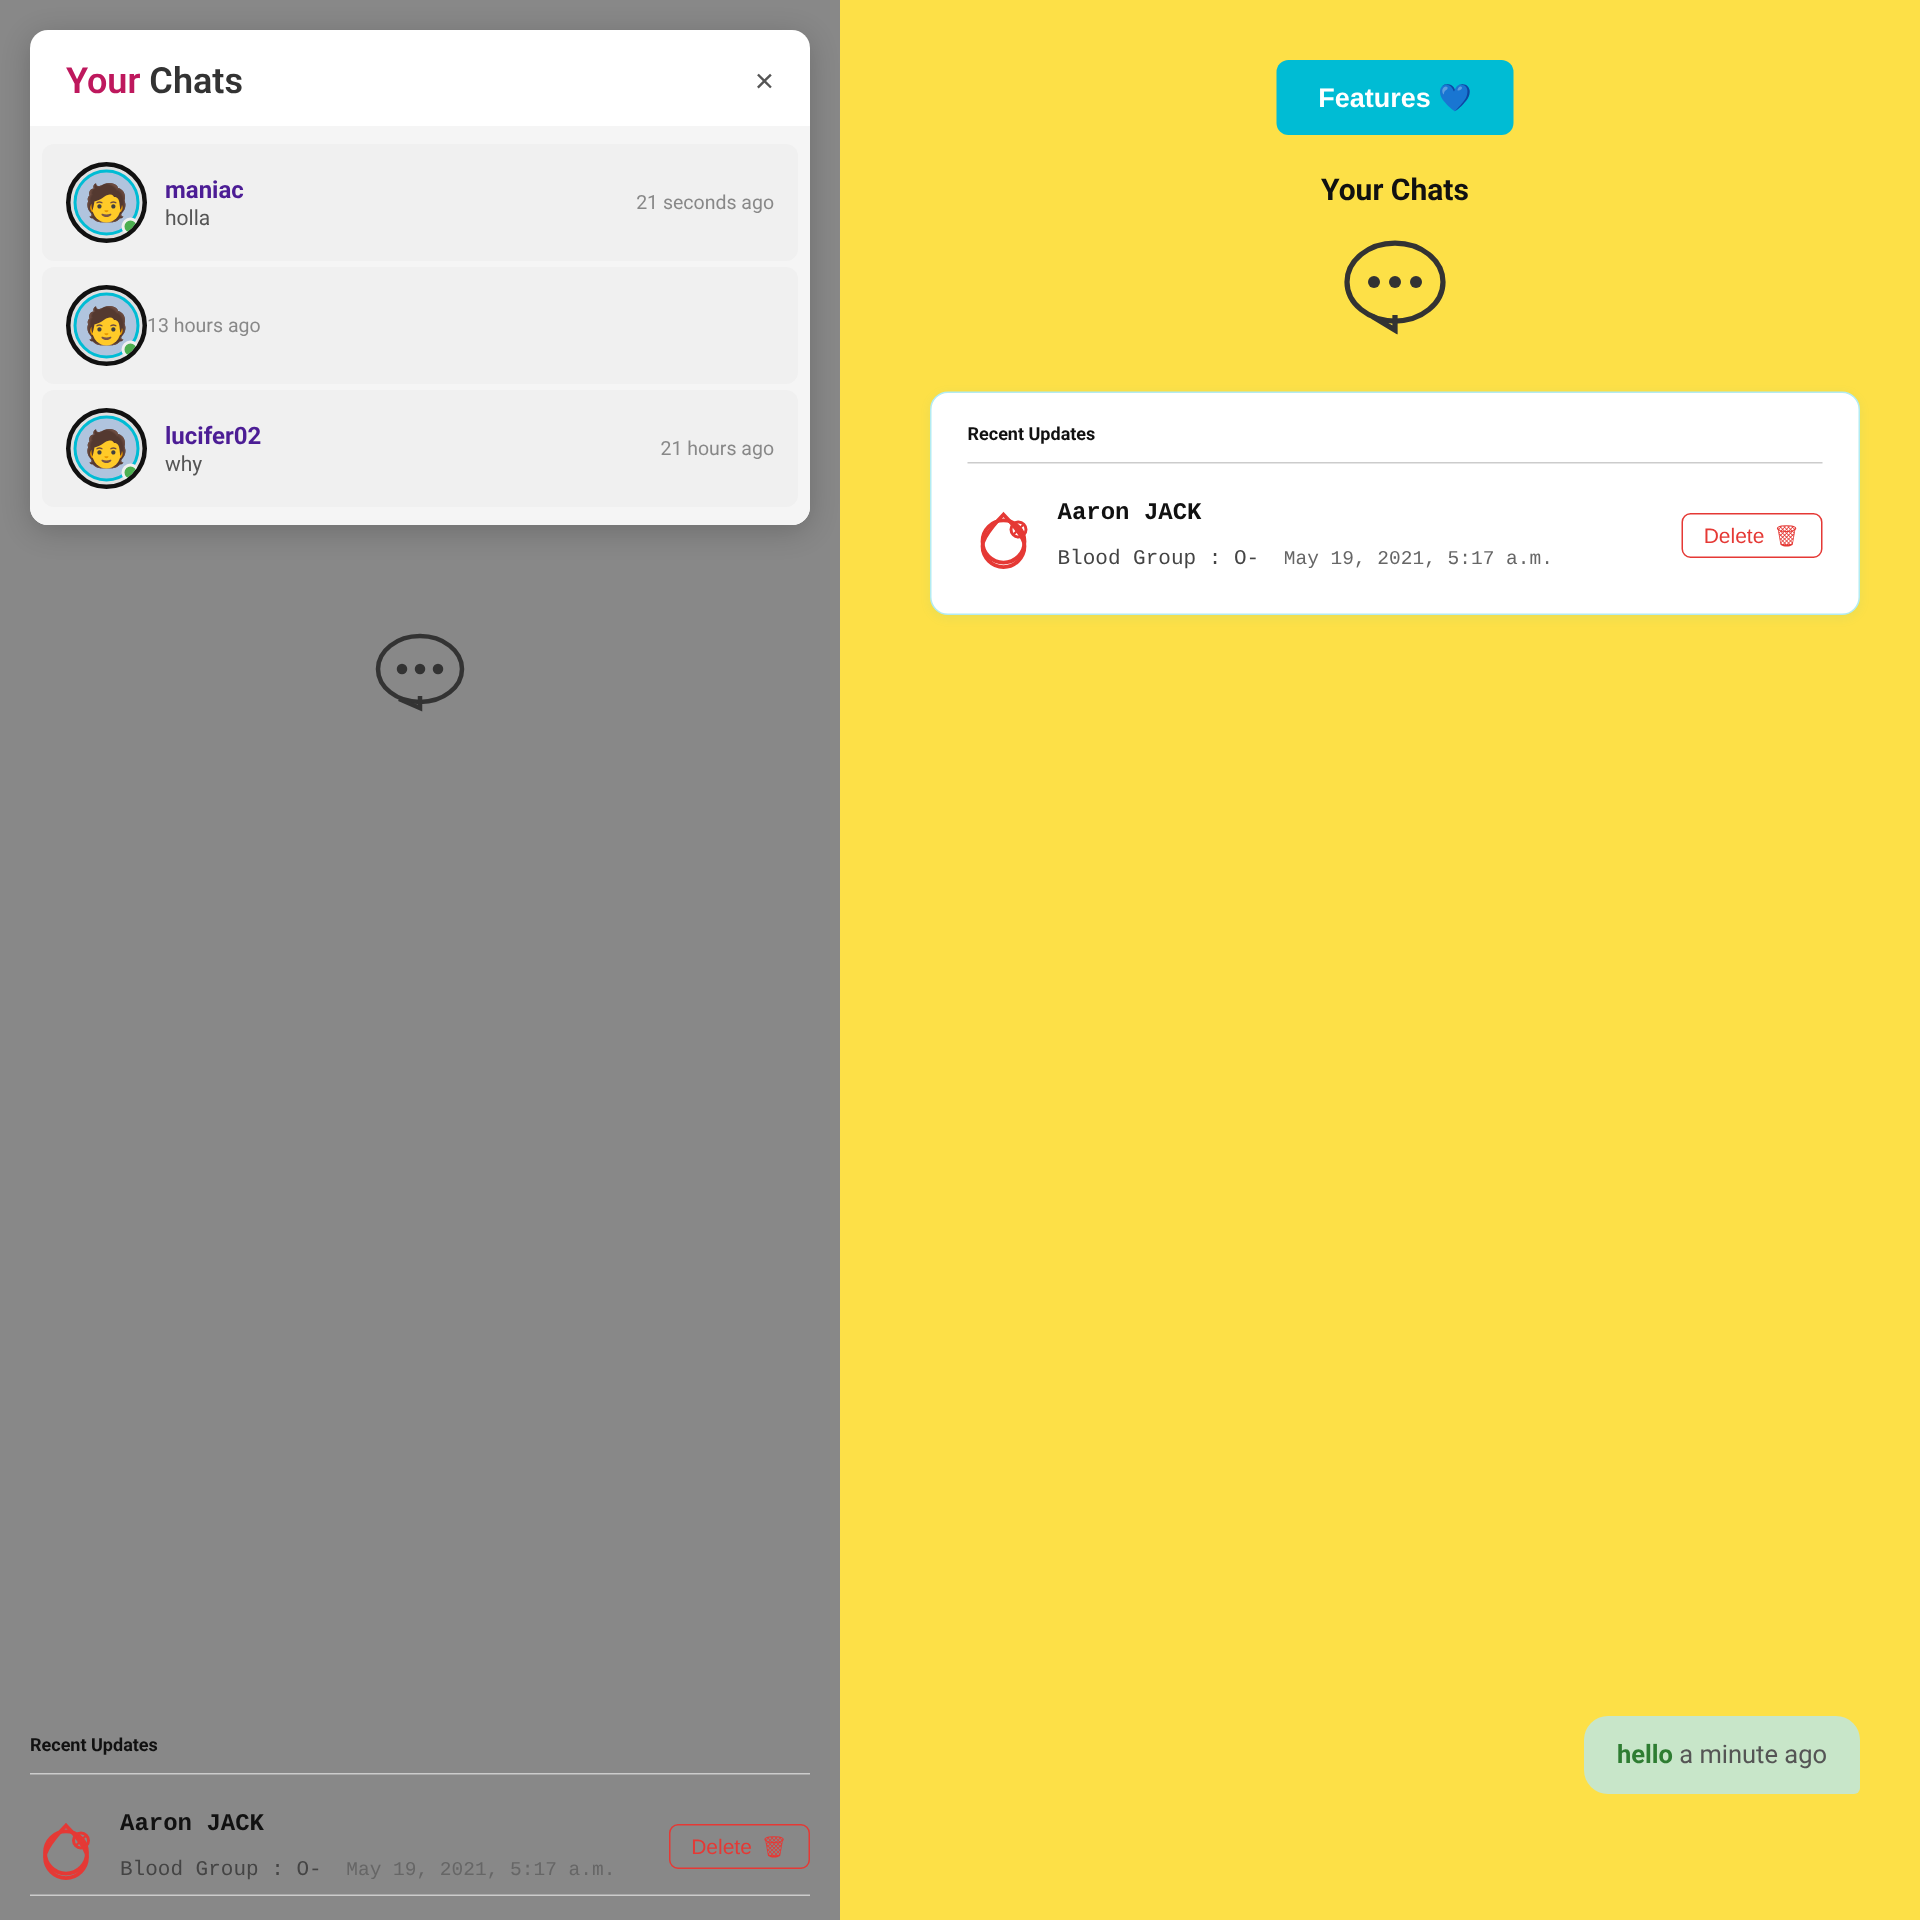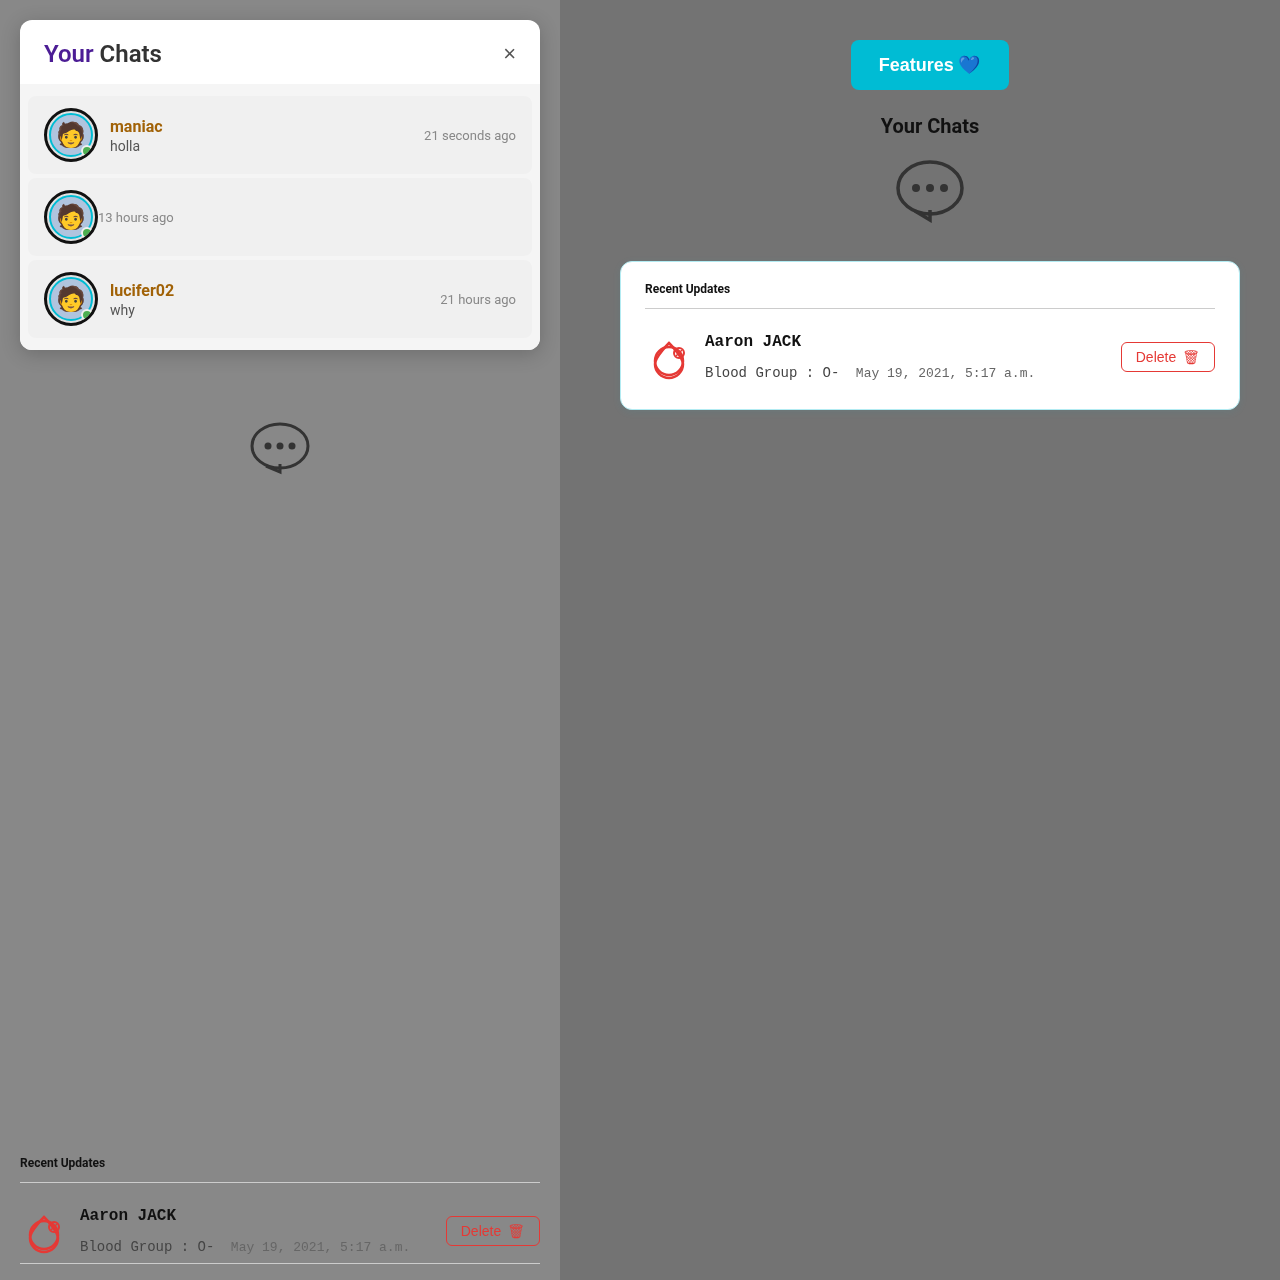--- a/index.html
+++ b/index.html
@@ -41,21 +41,21 @@
       padding: 20px 24px 16px;
     }
 
     .chat-modal-title {
       font-size: 24px;
       font-weight: 600;
       color: #333;
     }
 
     .chat-modal-title span.highlight {
-      color: #4c1d95;
+      color: #be185d;
     }
 
     .close-btn {
       font-size: 22px;
       color: #555;
       cursor: pointer;
       background: none;
       border: none;
       line-height: 1;
     }
@@ -117,21 +117,21 @@
     }
 
     .chat-info {
       flex: 1;
       padding: 0 12px;
     }
 
     .chat-name {
       font-weight: 700;
       font-size: 16px;
-      color: #a16207;
+      color: #4c1d95;
     }
 
     .chat-preview {
       font-size: 14px;
       color: #555;
       margin-top: 2px;
     }
 
     .chat-time {
       font-size: 13px;
@@ -236,21 +236,21 @@
       color: #1565c0;
       font-size: 16px;
       text-decoration: none;
       font-weight: 500;
     }
 
     
     .right-panel {
       flex: 1;
       height: 1280px;
-      background: #737373;
+      background: #fde047;
       display: flex;
       flex-direction: column;
       padding: 40px 40px 40px 60px;
       position: relative;
     }
 
     .features-btn {
       background: #00bcd4;
       color: #fff;
       border: none;
@@ -478,15 +478,19 @@
       </div>
       <button class="delete-btn">
         <span>Delete</span>
         <span>🗑</span>
       </button>
     </div>
   </div>
 
   <div class="messages-area">
 
+    <div class="message-right">
+      <strong>hello</strong>
+      <span class="msg-time"> </span><span class="msg-time">a minute ago</span>
+    </div>
 
   </div>
 </div>
 
 </body></html>

